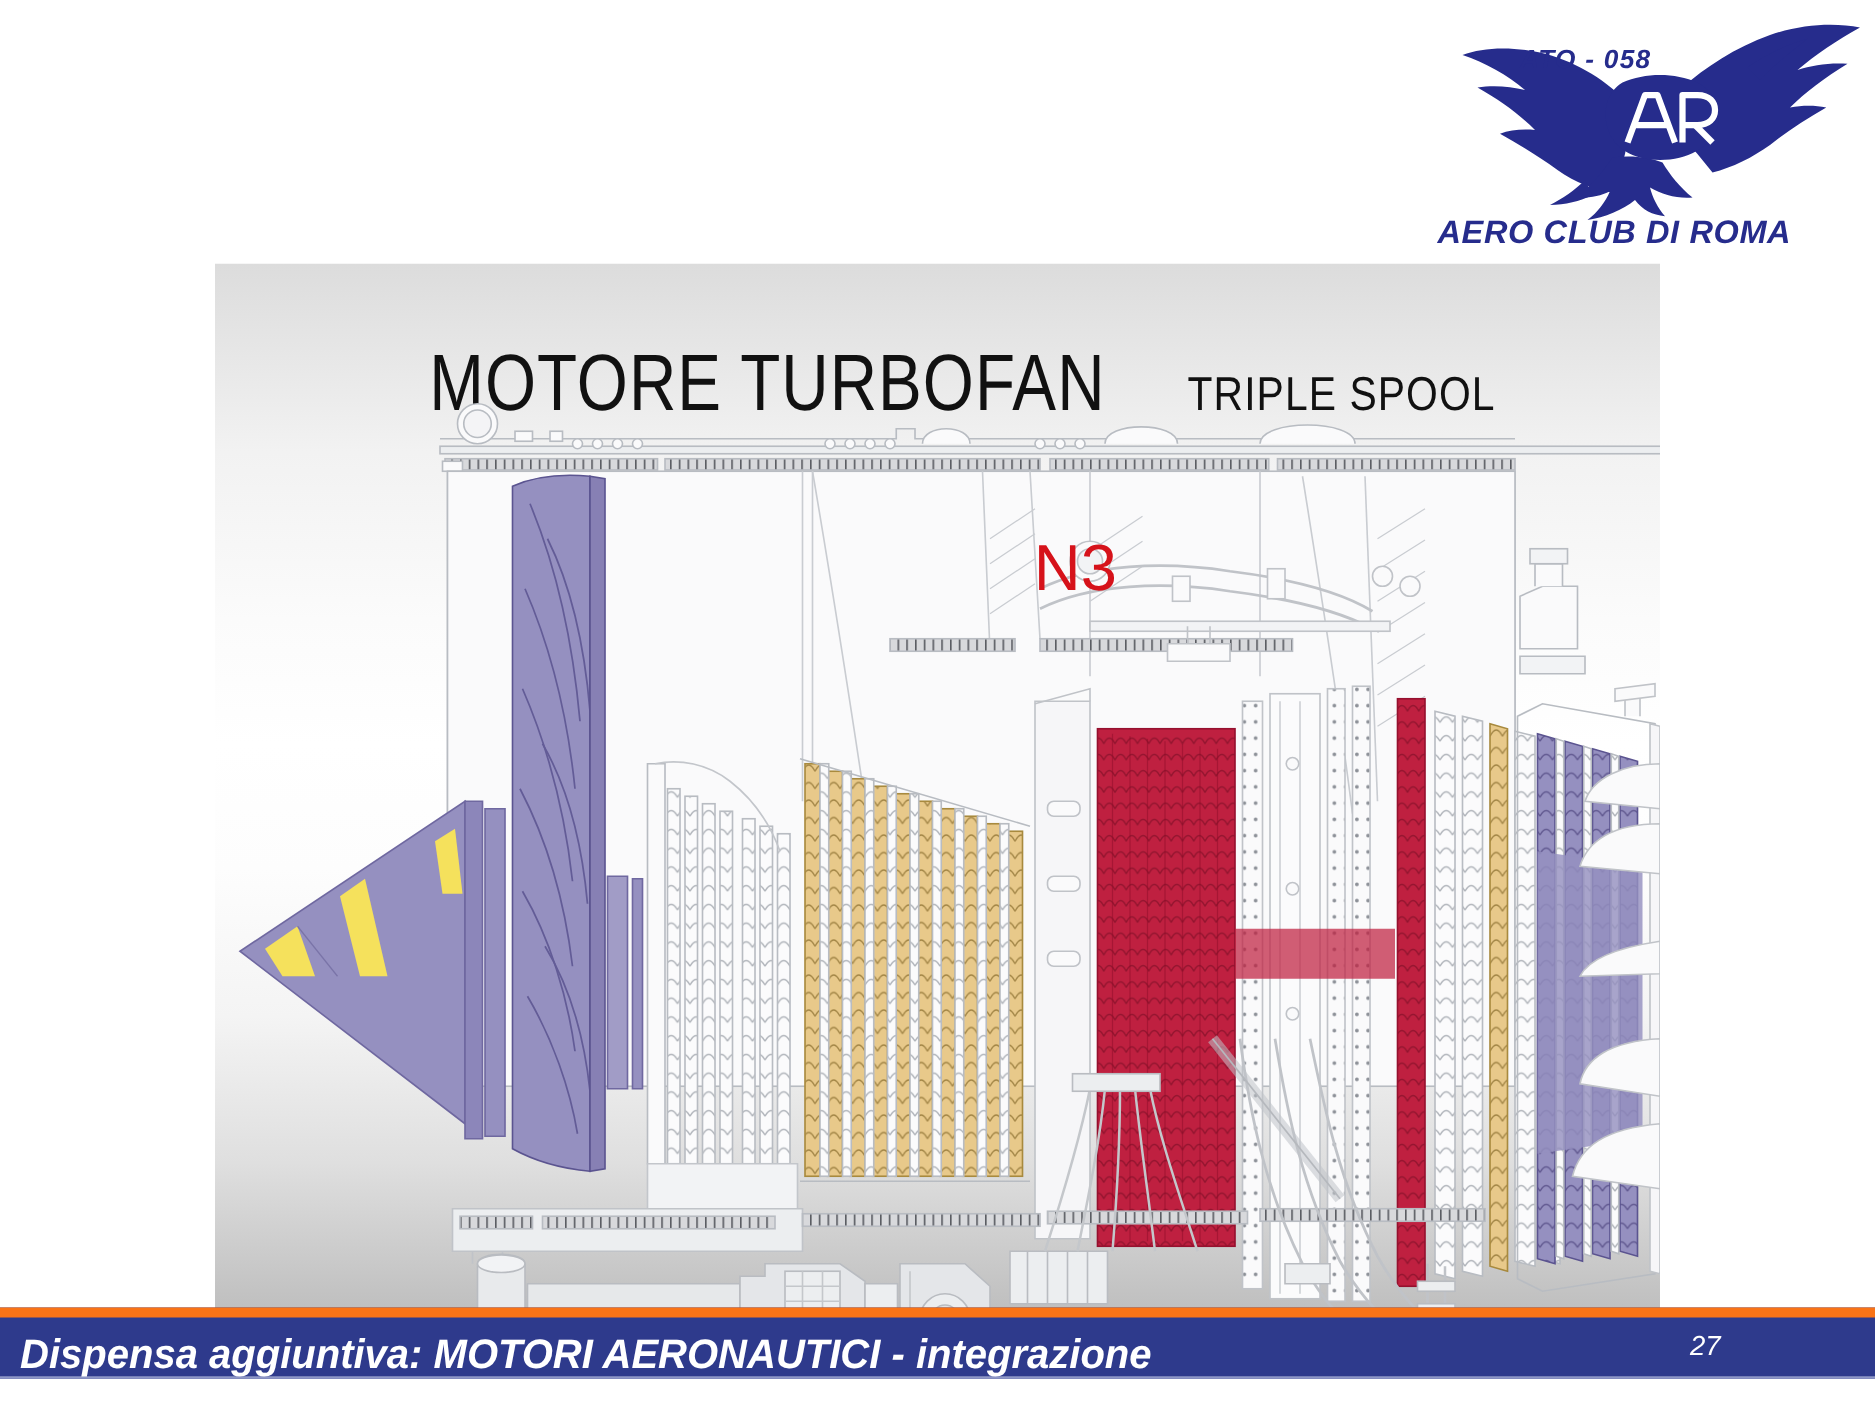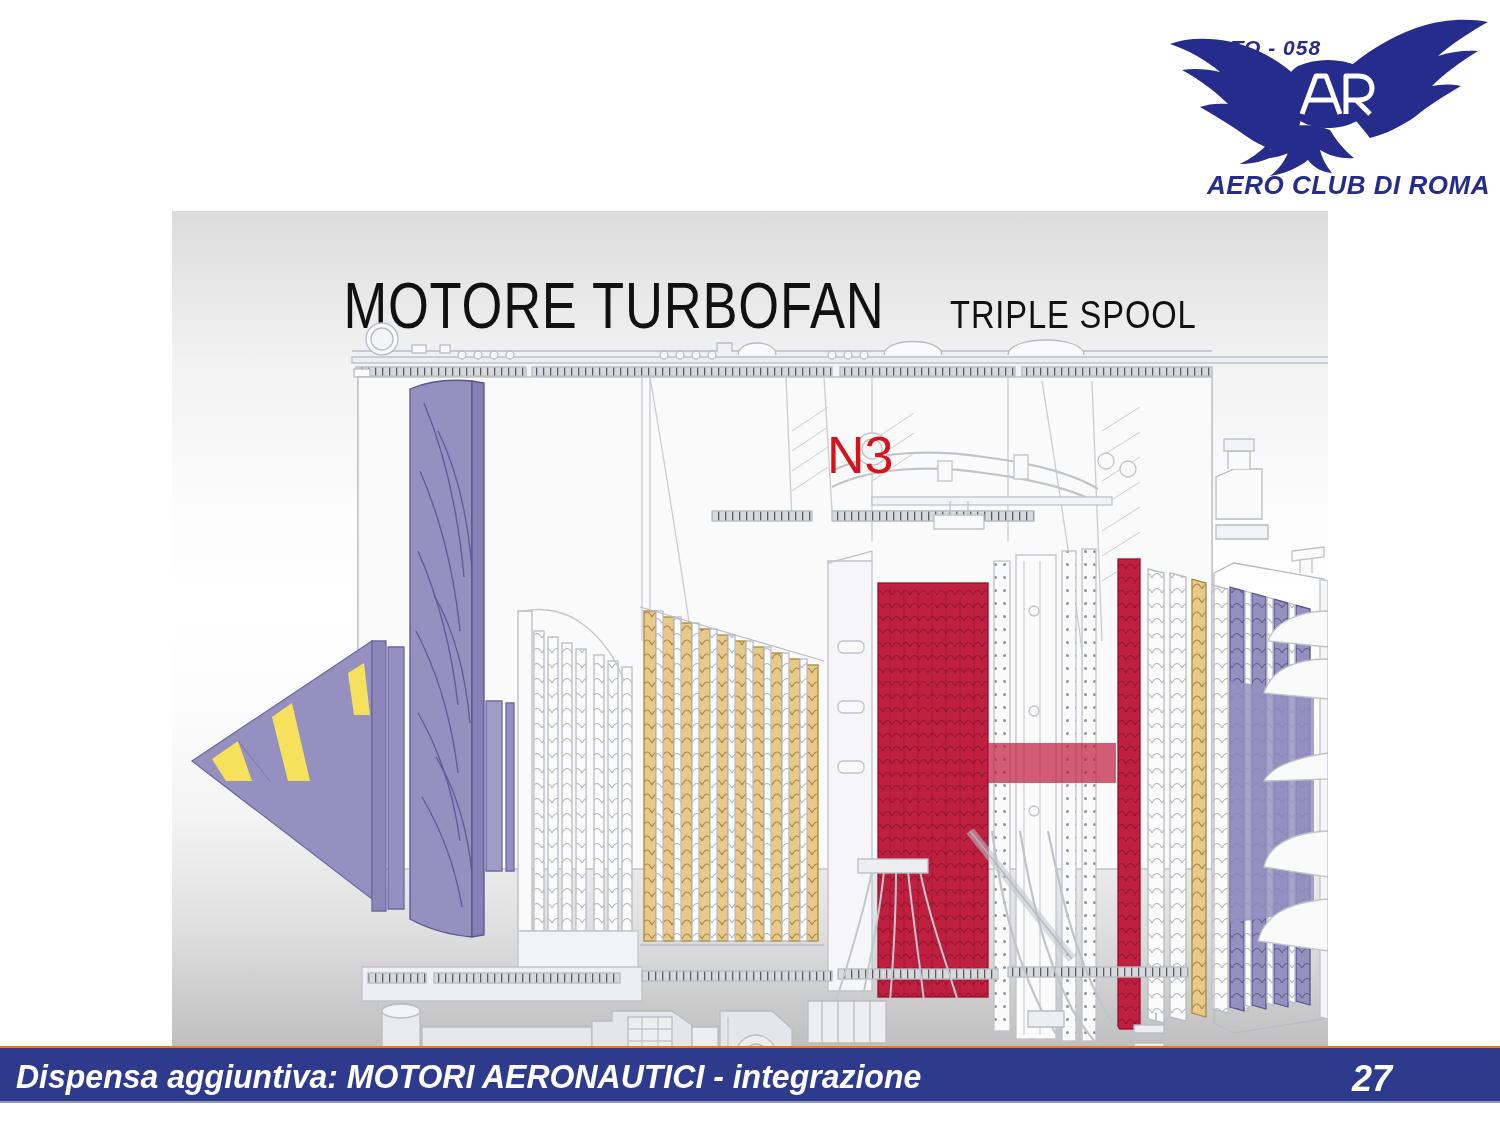--- a/index.html
+++ b/index.html
@@ -18,21 +18,21 @@
   #ato-code{
     position:absolute; left:18px; top:18px;
     font-size:21px; font-weight:bold; font-style:italic;
     color:#262c8c; letter-spacing:1px;
     font-family:"Liberation Sans", sans-serif;
     margin-left:48px;
   }
   #eagle-svg{position:absolute; left:0; top:0; width:340px; height:160px;}
   #club-name{
     position:absolute; left:0; top:152px; width:340px;
-    text-align:right;
+    text-align:left;
     font-size:26px; font-weight:bold; font-style:italic;
     color:#262c8c; letter-spacing:0.5px;
     white-space:nowrap;
   }
 
   
   #slide-image{
     position:absolute; left:172px; top:211px;
     width:1156px; height:836px;
     background:linear-gradient(180deg,#dcdcdc 0%,#f2f2f2 18%,#fbfbfb 34%,#ffffff 46%,#fdfdfd 58%,#f4f4f4 72%,#dfdfdf 86%,#bfbfbf 100%);
@@ -64,33 +64,33 @@
     position:absolute; left:655px; top:218px;
     font-family:"Liberation Sans", sans-serif;
     font-size:52px; font-weight:400; color:#d6121a;
     line-height:1;
   }
 
   
   #footer-bar{
     position:absolute; left:0; top:1046px; width:1500px; height:57px;
     background:#2e3a8c;
-    border-top:2px solid #f97316;
+    border-top:8px solid #f97316;
     border-bottom:2px solid #8e97c6;
     box-sizing:border-box;
   }
   #footer-text{
     position:absolute; left:16px; top:10px;
     font-size:33px; font-weight:bold; font-style:italic;
     color:#ffffff; white-space:nowrap;
     transform:scaleX(0.97); transform-origin:left center;
   }
   #page-number{
     position:absolute; left:1352px; top:10px;
-    font-size:36px; font-weight:bold; font-style:italic;
+    font-size:22px; font-weight:normal; font-style:italic;
     color:#ffffff;
   }
 </style>
 </head>
 <body>
 
 <div id="logo-block">
 
   <svg id="eagle-svg" viewBox="0 0 340 160">
     <g fill="#262c8c">

